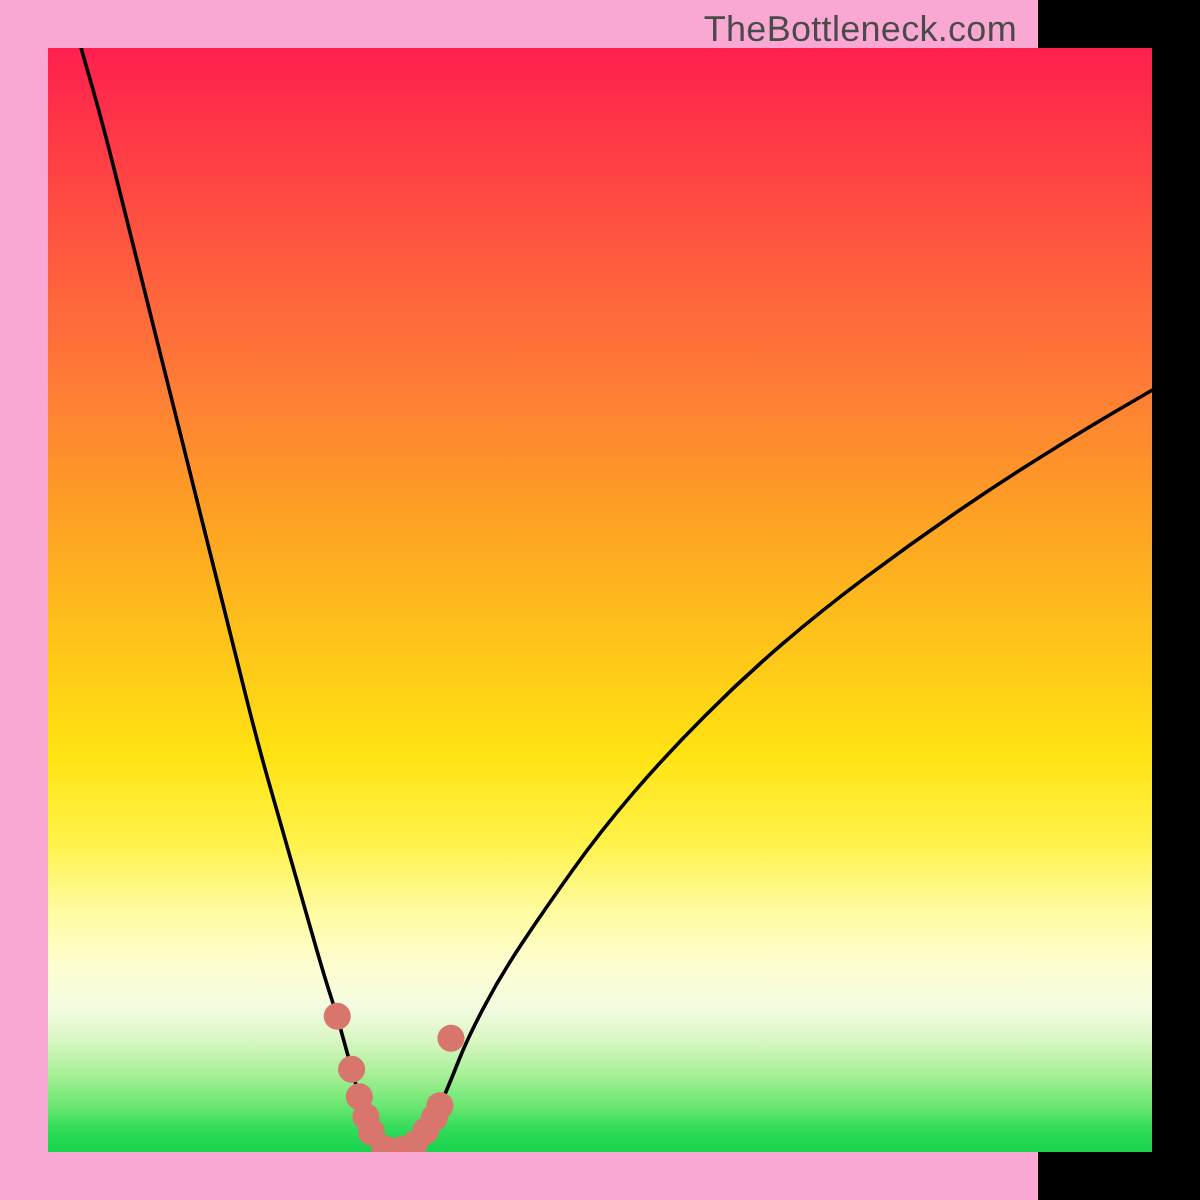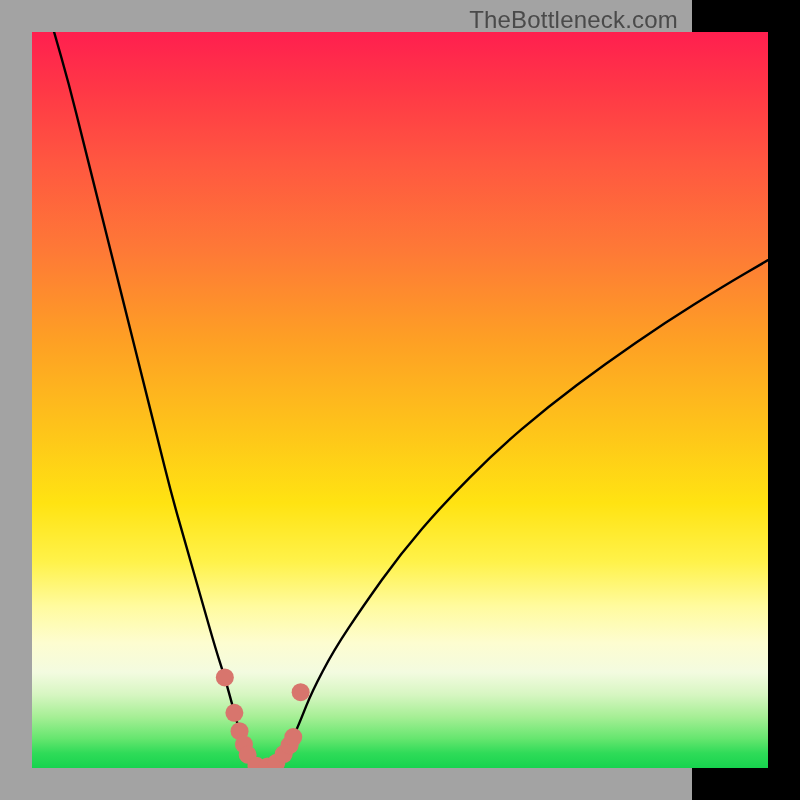--- a/index.html
+++ b/index.html
@@ -8,21 +8,21 @@
     width: 800px;
     height: 800px;
     overflow: hidden;
     background: #000;
     font-family: Arial, Helvetica, sans-serif;
   }
   .frame {
     position: relative;
     width: 692px;
     height: 800px;
-    background: #a3a3a3;
+    background: #f9a8d4;
   }
   .watermark {
     position: absolute;
     top: 6px;
     right: 14px;
     color: #4a4a4a;
     font-size: 24px;
     font-weight: 400;
     letter-spacing: 0.2px;
     z-index: 4;

